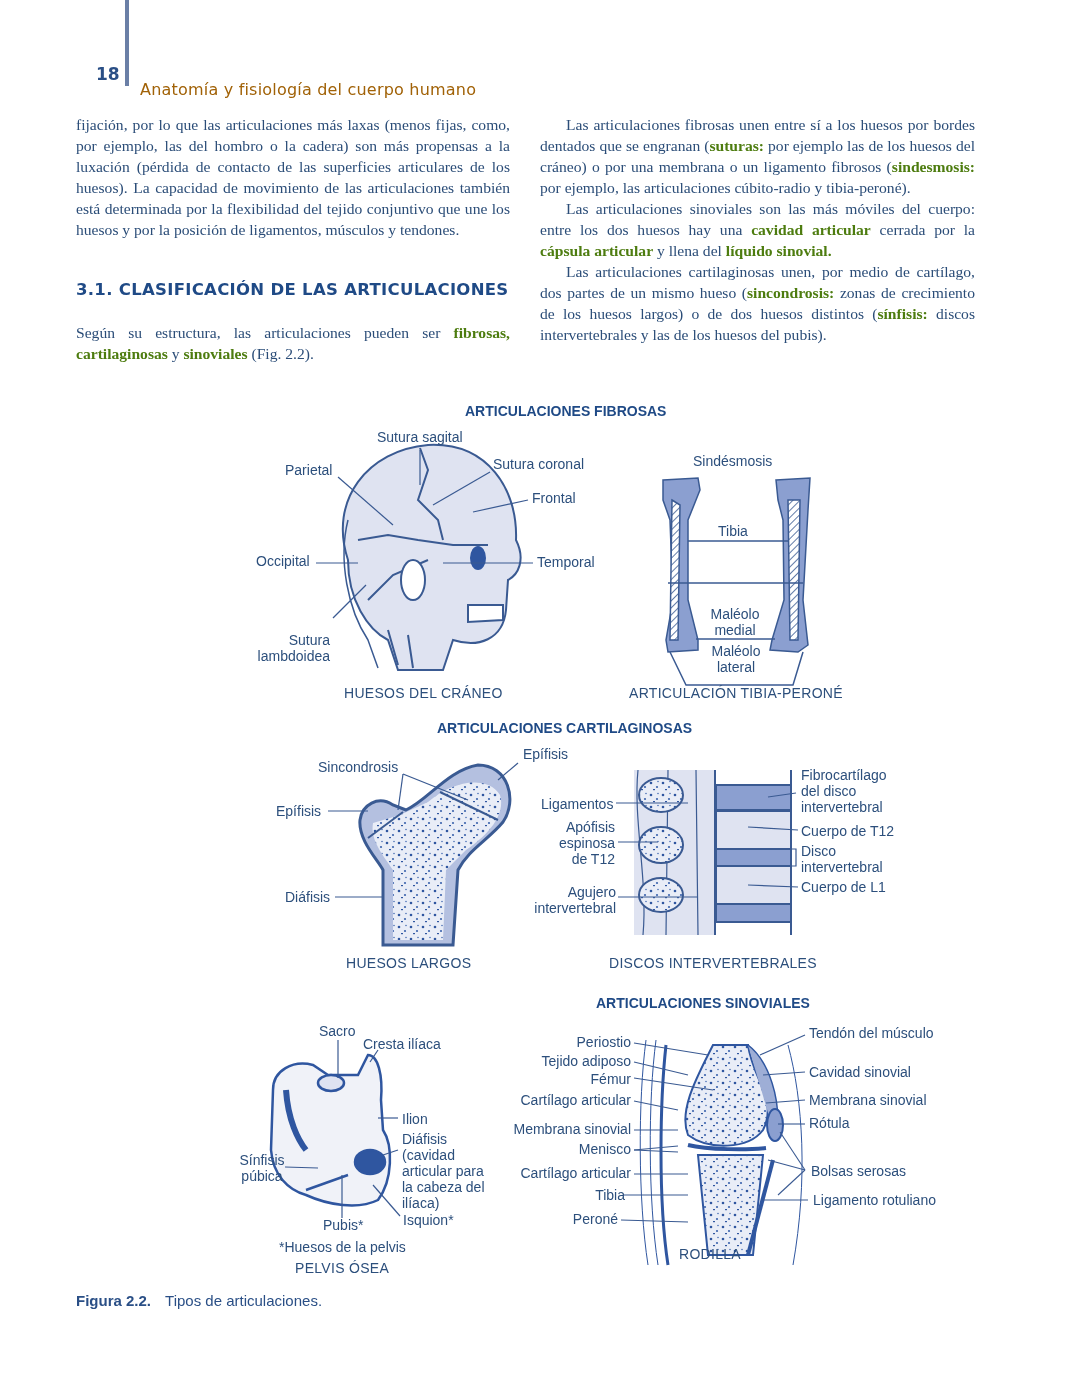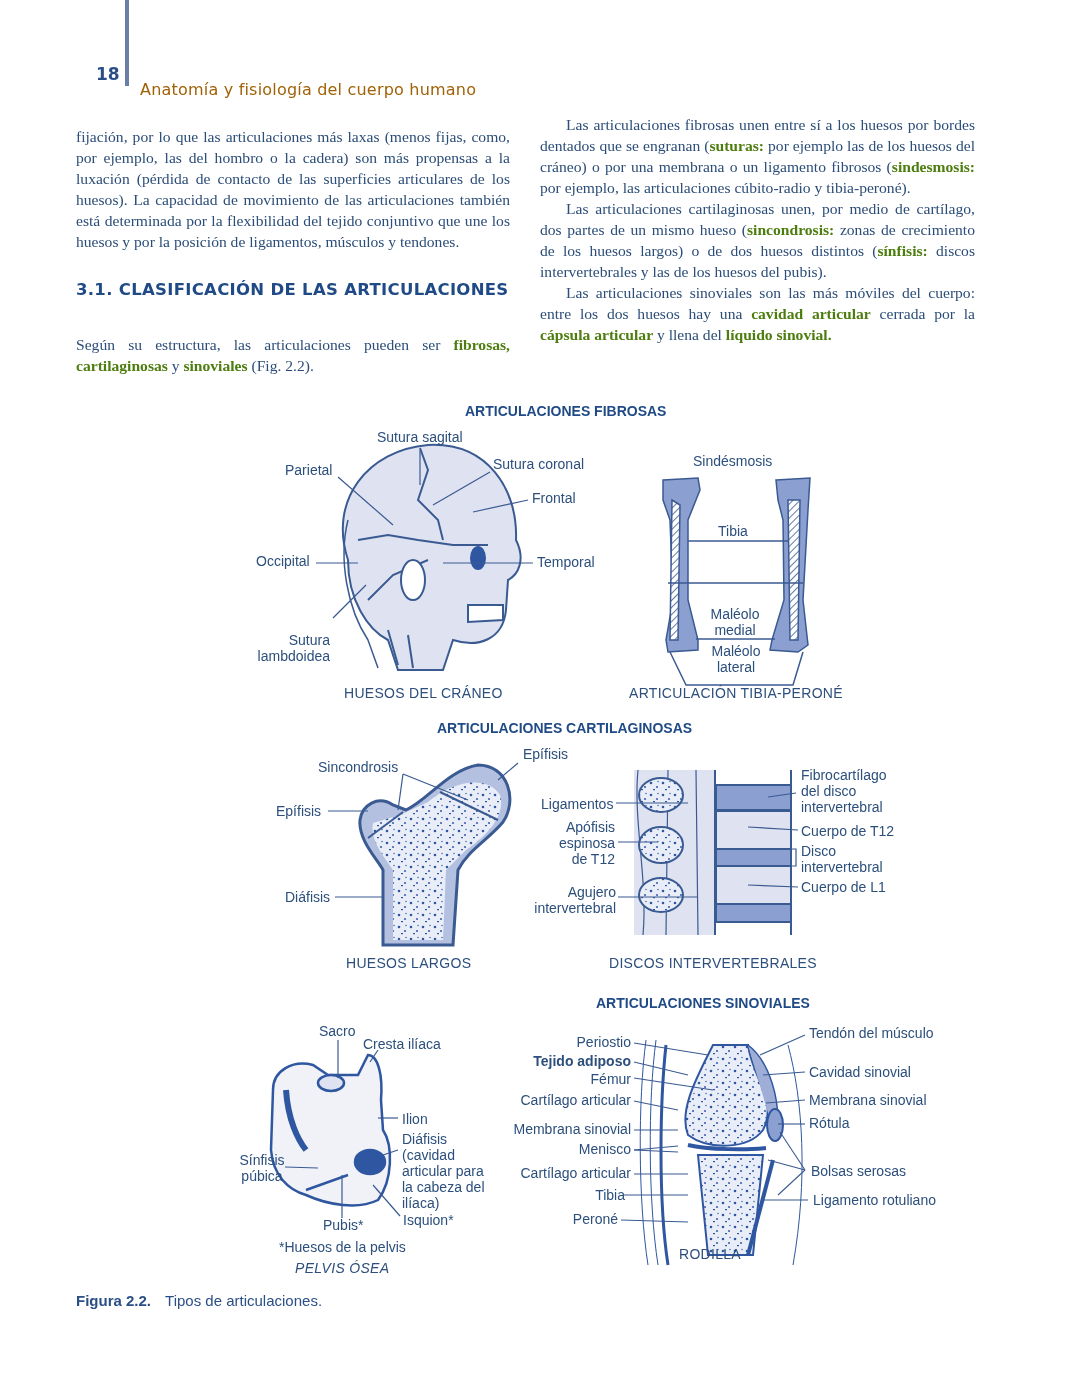--- a/index.html
+++ b/index.html
@@ -5,21 +5,21 @@
   html, body { margin: 0; padding: 0; background: #ffffff; }
   body { width: 1080px; height: 1383px; position: relative; overflow: hidden; color: #234f7f; }
   .serif { font-family: "Liberation Serif", "DejaVu Serif", serif; }
   .vbar { position: absolute; left: 125px; top: 0; width: 4px; height: 86px; background: #6b7fa6; }
   .pnum { position: absolute; left: 96px; top: 64px; font: bold 17px "DejaVu Sans", sans-serif; color: #2a4f86; }
   .running { position: absolute; left: 140px; top: 80px; font: 16px "DejaVu Sans", sans-serif; color: #a16207; letter-spacing: 0.2px; }
   .col { position: absolute; font-size: 15.6px; line-height: 21px; text-align: justify; color: #2b4d78; }
   .col p { margin: 0; }
   .col .ind { text-indent: 26px; }
   .col b { color: #4d7c0f; }
-  .lcol { left: 76px; width: 434px; margin-top: 12px; }
+  .lcol { left: 76px; width: 434px; }
   .rcol { left: 540px; width: 435px; top: 114px; }
   .h3 { position: absolute; left: 76px; top: 280px; font: bold 16.5px "DejaVu Sans", sans-serif; color: #1f4a86; letter-spacing: 0.3px; }
   .figure { position: absolute; left: 0; top: 0; width: 1080px; height: 1383px; margin-left: 48px; }
   .lbl { position: absolute; font: 14px "Liberation Sans", sans-serif; color: #2c4f7c; line-height: 16px; white-space: nowrap; }
   .lbl.r { text-align: right; }
   .lbl.c { text-align: center; }
   .ttl { position: absolute; font: bold 14px "Liberation Sans", sans-serif; color: #1f4a86; white-space: nowrap; }
   .sub { position: absolute; font: 14px "Liberation Sans", sans-serif; color: #2c4f7c; white-space: nowrap; letter-spacing: 0.3px; }
   .caption { position: absolute; left: 76px; top: 1292px; font: 15px "Liberation Sans", sans-serif; color: #2a4f86; }
   .caption b { font-weight: bold; margin-right: 14px; }
@@ -35,22 +35,22 @@
 <div class="col lcol serif" style="top:114px;">
   <p>fijación, por lo que las articulaciones más laxas (menos fijas, como, por ejemplo, las del hombro o la cadera) son más propensas a la luxación (pérdida de contacto de las superficies articulares de los huesos). La capacidad de movimiento de las articulaciones también está determinada por la flexibilidad del tejido conjuntivo que une los huesos y por la posición de ligamentos, músculos y tendones.</p>
 </div>
 <div class="h3">3.1.  CLASIFICACIÓN DE LAS ARTICULACIONES</div>
 <div class="col lcol serif" style="top:322px;">
   <p><span>Según su estructura, las articulaciones pueden ser </span><b>fibrosas, cartilaginosas</b><span> y </span><b>sinoviales</b><span> (Fig. 2.2).</span></p>
 </div>
 
 <div class="col rcol serif">
   <p class="ind"><span>Las articulaciones fibrosas unen entre sí a los huesos por bordes dentados que se engranan (</span><b>suturas:</b><span> por ejemplo las de los huesos del cráneo) o por una membrana o un ligamento fibrosos (</span><b>sindesmosis:</b><span> por ejemplo, las articulaciones cúbito-radio y tibia-peroné).</span></p>
+  <p class="ind"><span>Las articulaciones sinoviales son las más móviles del cuerpo: entre los dos huesos hay una </span><b>cavidad articular</b><span> cerrada por la </span><b>cápsula articular</b><span> y llena del </span><b>líquido sinovial.</b></p>
   <p class="ind"><span>Las articulaciones cartilaginosas unen, por medio de cartílago, dos partes de un mismo hueso (</span><b>sincondrosis:</b><span> zonas de crecimiento de los huesos largos) o de dos huesos distintos (</span><b>sínfisis:</b><span> discos intervertebrales y las de los huesos del pubis).</span></p>
-  <p class="ind"><span>Las articulaciones sinoviales son las más móviles del cuerpo: entre los dos huesos hay una </span><b>cavidad articular</b><span> cerrada por la </span><b>cápsula articular</b><span> y llena del </span><b>líquido sinovial.</b></p>
 </div>
 
 <div class="figure">
   <svg width="1080" height="1383" viewBox="0 0 1080 1383">
     <defs>
       <pattern id="hatch" width="5" height="5" patternUnits="userSpaceOnUse" patternTransform="rotate(45)">
         <rect width="5" height="5" fill="#ffffff"></rect>
         <line x1="0" y1="0" x2="0" y2="5" stroke="#3a5a92" stroke-width="1.6"></line>
       </pattern>
       <pattern id="spongy" width="12" height="12" patternUnits="userSpaceOnUse">
@@ -250,24 +250,24 @@
     <div>la cabeza del</div>
     <div>ilíaca)</div>
   </div>
   <div class="lbl" style="left:355px; top:1212px;">Isquion*</div>
   <div class="lbl c" style="left:186px; top:1152px; width:56px;">
     <div>Sínfisis</div>
     <div>púbica</div>
   </div>
   <div class="lbl" style="left:275px; top:1217px;">Pubis*</div>
   <div class="lbl" style="left:231px; top:1239px;">*Huesos de la pelvis</div>
-  <div class="sub" style="left:247px; top:1260px;font-style:italic;">PELVIS ÓSEA</div>
+  <div class="sub" style="left:247px; top:1260px;">PELVIS ÓSEA</div>
 
   <div class="lbl r" style="left:440px; top:1034px; width:143px;">Periostio</div>
-  <div class="lbl r" style="left:440px; top:1053px; width:143px;font-weight:bold;">Tejido adiposo</div>
+  <div class="lbl r" style="left:440px; top:1053px; width:143px;">Tejido adiposo</div>
   <div class="lbl r" style="left:440px; top:1071px; width:143px;">Fémur</div>
   <div class="lbl r" style="left:440px; top:1092px; width:143px;">Cartílago articular</div>
   <div class="lbl r" style="left:440px; top:1121px; width:143px;">Membrana sinovial</div>
   <div class="lbl r" style="left:440px; top:1141px; width:143px;">Menisco</div>
   <div class="lbl r" style="left:440px; top:1165px; width:143px;">Cartílago articular</div>
   <div class="lbl r" style="left:440px; top:1187px; width:137px;">Tibia</div>
   <div class="lbl r" style="left:440px; top:1211px; width:130px;">Peroné</div>
 
   <div class="lbl" style="left:761px; top:1025px;">Tendón del músculo</div>
   <div class="lbl" style="left:761px; top:1064px;">Cavidad sinovial</div>

